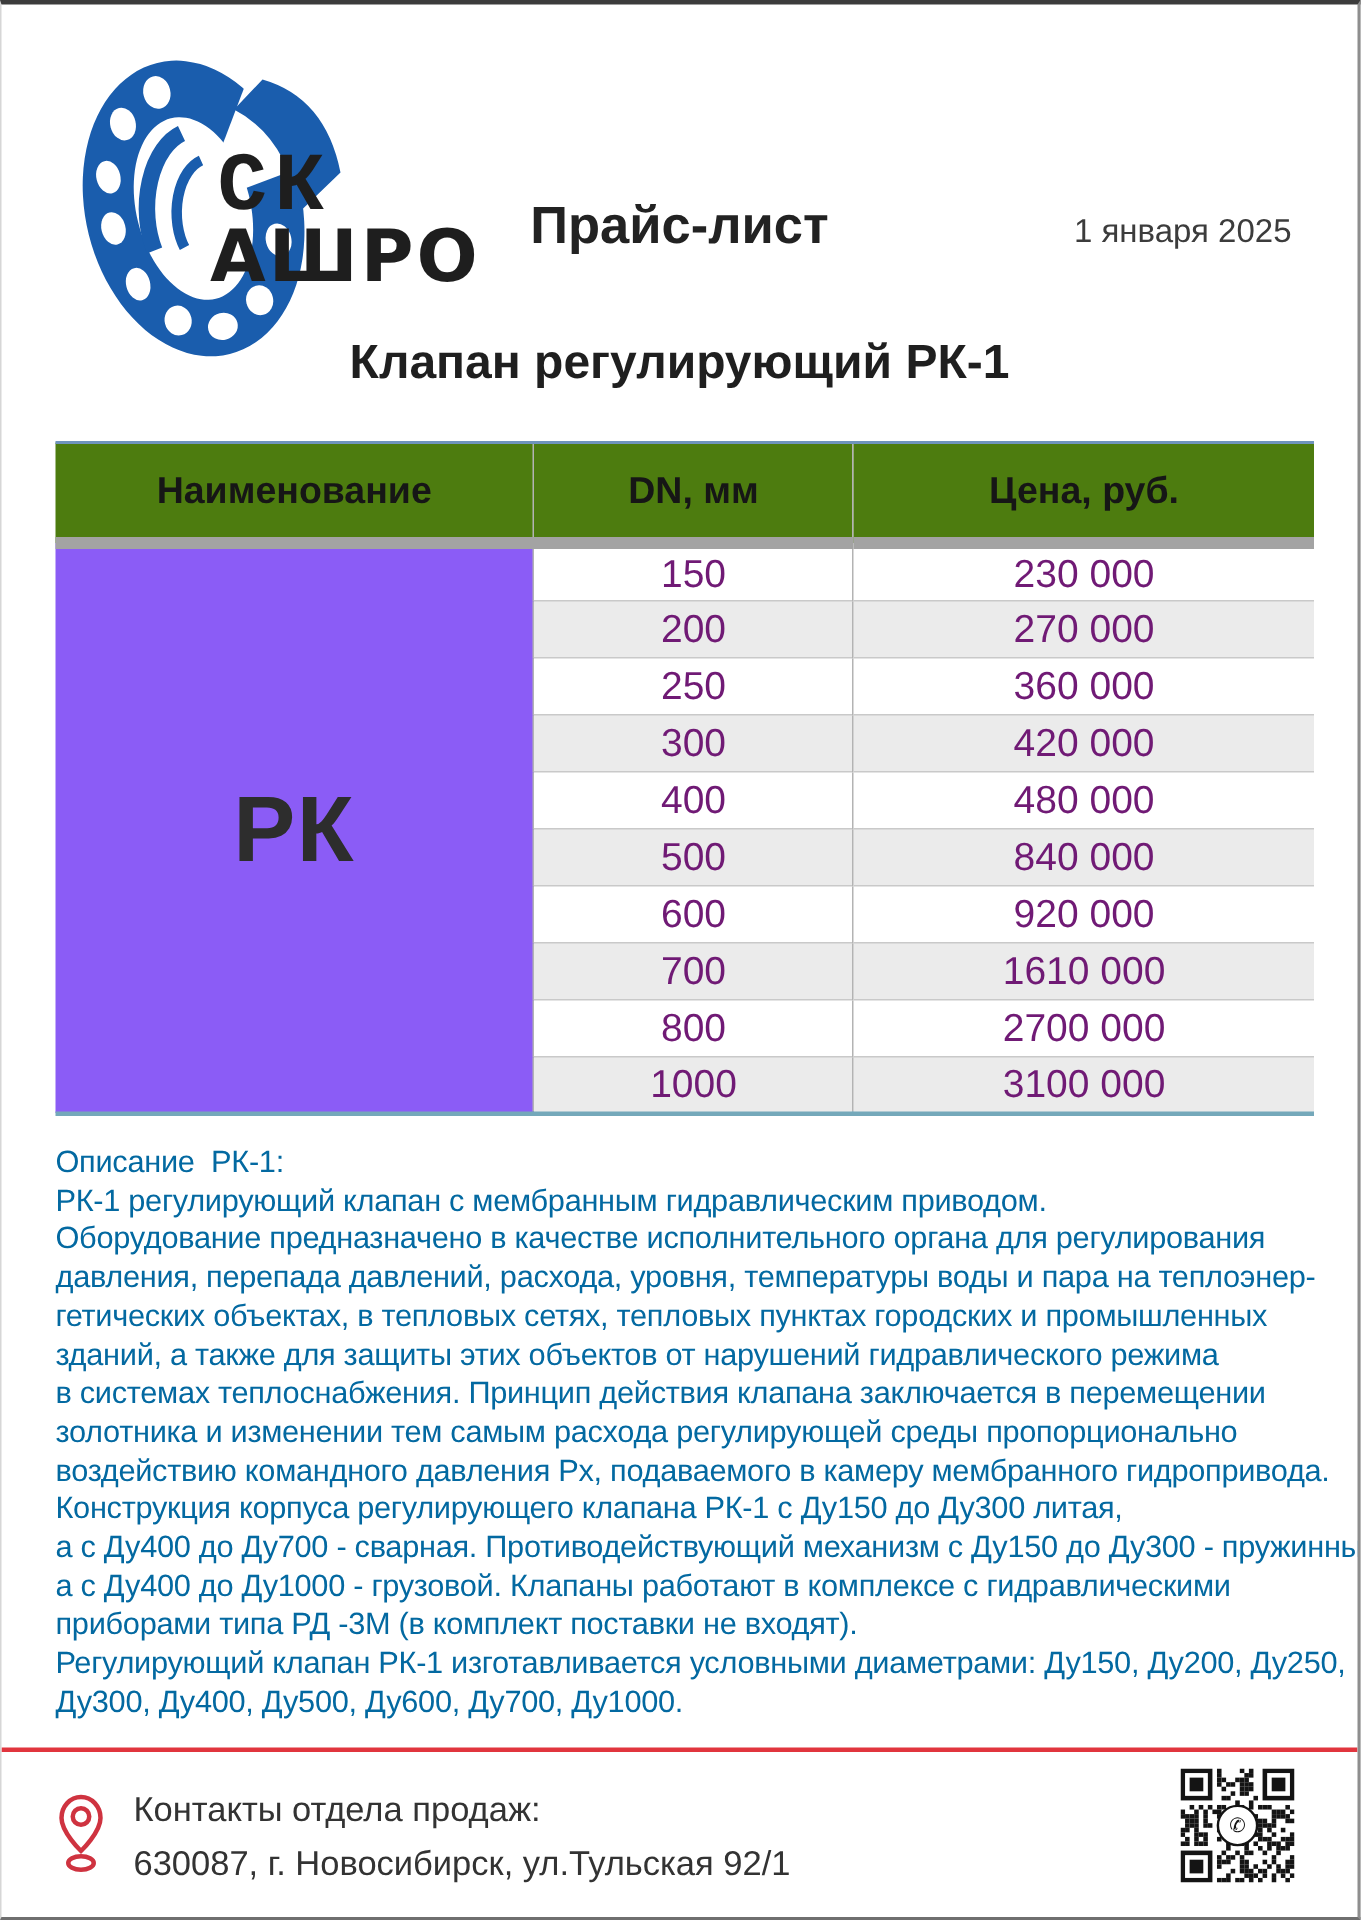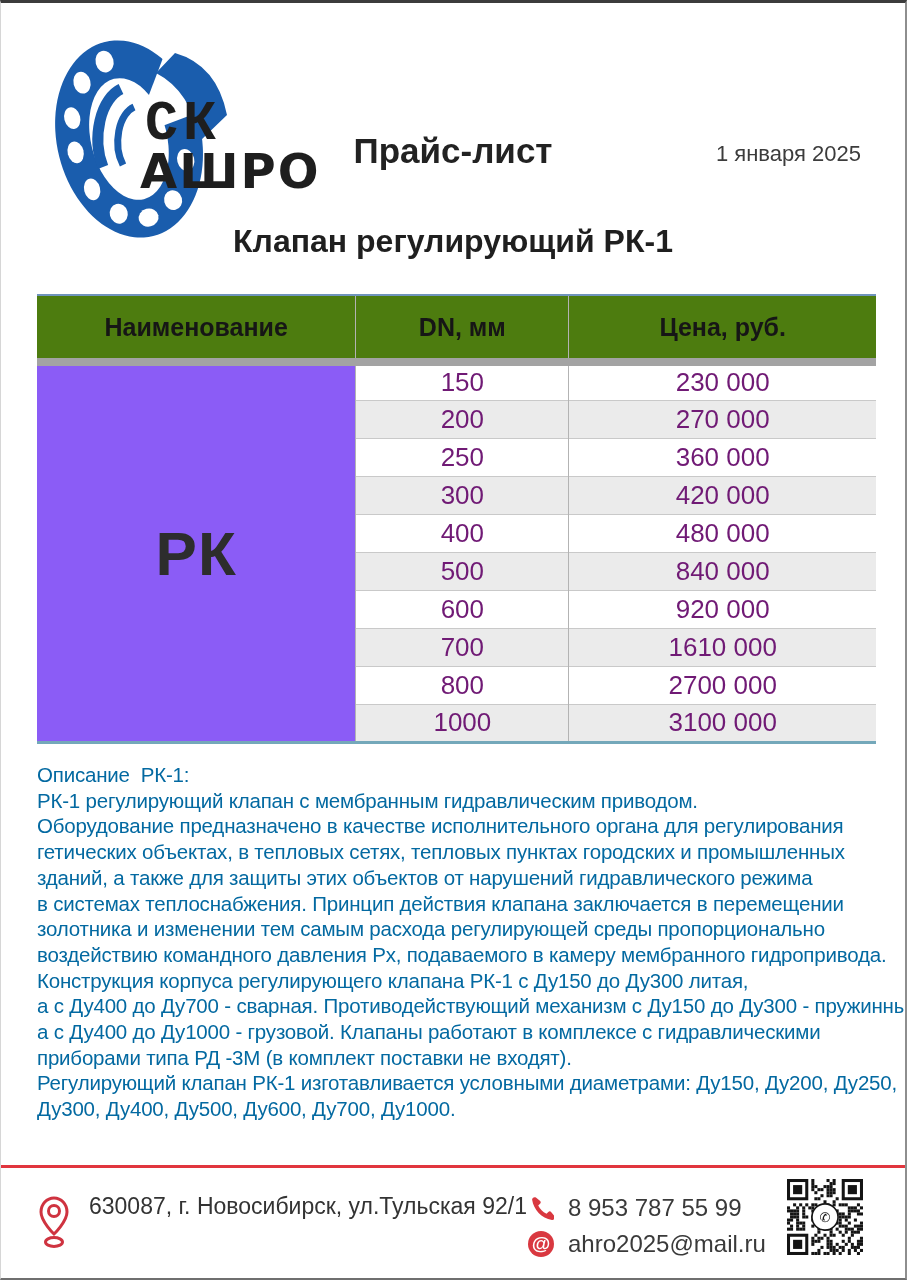--- a/index.html
+++ b/index.html
@@ -139,20 +139,21 @@
           <td class="price-cell">3100 000</td>
         </tr>
       </tbody>
     </table>
   </div>
 
   <div class="description">
     <div class="line">Описание  РК-1:</div>
     <div class="line">РК-1 регулирующий клапан с мембранным гидравлическим приводом.</div>
     <div class="line">Оборудование предназначено в качестве исполнительного органа для регулирования</div>
+    <div class="line">давления, перепада давлений, расхода, уровня, температуры воды и пара на теплоэнер-</div>
     <div class="line">гетических объектах, в тепловых сетях, тепловых пунктах городских и промышленных</div>
     <div class="line">зданий, а также для защиты этих объектов от нарушений гидравлического режима</div>
     <div class="line">в системах теплоснабжения. Принцип действия клапана заключается в перемещении</div>
     <div class="line">золотника и изменении тем самым расхода регулирующей среды пропорционально</div>
     <div class="line">воздействию командного давления Рх, подаваемого в камеру мембранного гидропривода.</div>
     <div class="line">Конструкция корпуса регулирующего клапана РК-1 с Ду150 до Ду300 литая,</div>
     <div class="line">а с Ду400 до Ду700 - сварная. Противодействующий механизм с Ду150 до Ду300 - пружинный,</div>
     <div class="line">а с Ду400 до Ду1000 - грузовой. Клапаны работают в комплексе с гидравлическими</div>
     <div class="line">приборами типа РД -3М (в комплект поставки не входят).</div>
     <div class="line">Регулирующий клапан РК-1 изготавливается условными диаметрами: Ду150, Ду200, Ду250,</div>
@@ -163,39 +164,24 @@
 
   <div class="contact-pin">
     <svg width="34" height="56" viewBox="0 0 34 56">
       <path d="M17 3 a13 14 0 0 1 13 14 c0 9.5 -13 22 -13 22 s-13 -12.5 -13 -22 a13 14 0 0 1 13 -14 z" fill="none" stroke="#cf3340" stroke-width="3"></path>
       <circle cx="17" cy="16" r="5.5" fill="none" stroke="#cf3340" stroke-width="3"></circle>
       <ellipse cx="17" cy="47" rx="8.5" ry="4.5" fill="none" stroke="#cf3340" stroke-width="3"></ellipse>
     </svg>
   </div>
 
   <div class="contact-left">
+    <div class="contact-label">Контакты отдела продаж:</div>
     <div class="contact-address">630087, г. Новосибирск, ул.Тульская 92/1</div>
   </div>
 
-  <div class="contact-right">
-    <div class="contact-row">
-      <span class="ico">
-        <svg width="26" height="26" viewBox="0 0 28 28">
-          <path d="M4.5 5.5 C4 3.5 6.5 1.5 8.5 2.8 l4.3 3.4 c1.2 1 1.2 2.2 0.2 3.2 l-2 2 c1.9 4 4.9 7 8.9 8.9 l2 -2 c1 -1 2.2 -1 3.2 0.2 l3.4 4.3 c1.3 2 -0.7 4.5 -2.7 4 C14.5 25.5 6 15.5 4.5 5.5 Z" fill="#d93840"></path>
-        </svg>
-      </span>
-      <span class="phone-text">8 953 787 55 99</span>
-    </div>
-    <div class="contact-row">
-      <span class="ico">
-        <span class="at-badge">@</span>
-      </span>
-      <span class="email-text">ahro2025@mail.ru</span>
-    </div>
-  </div>
 
   <svg class="qr" id="qr" viewBox="0 0 75 75">
       <rect x="24" y="0" width="3" height="3" fill="#141414"></rect>
       <rect x="39" y="0" width="3" height="3" fill="#141414"></rect>
       <rect x="45" y="0" width="3" height="3" fill="#141414"></rect>
       <rect x="24" y="3" width="3" height="3" fill="#141414"></rect>
       <rect x="42" y="3" width="3" height="3" fill="#141414"></rect>
       <rect x="45" y="3" width="3" height="3" fill="#141414"></rect>
       <rect x="24" y="6" width="3" height="3" fill="#141414"></rect>
       <rect x="27" y="6" width="3" height="3" fill="#141414"></rect>

